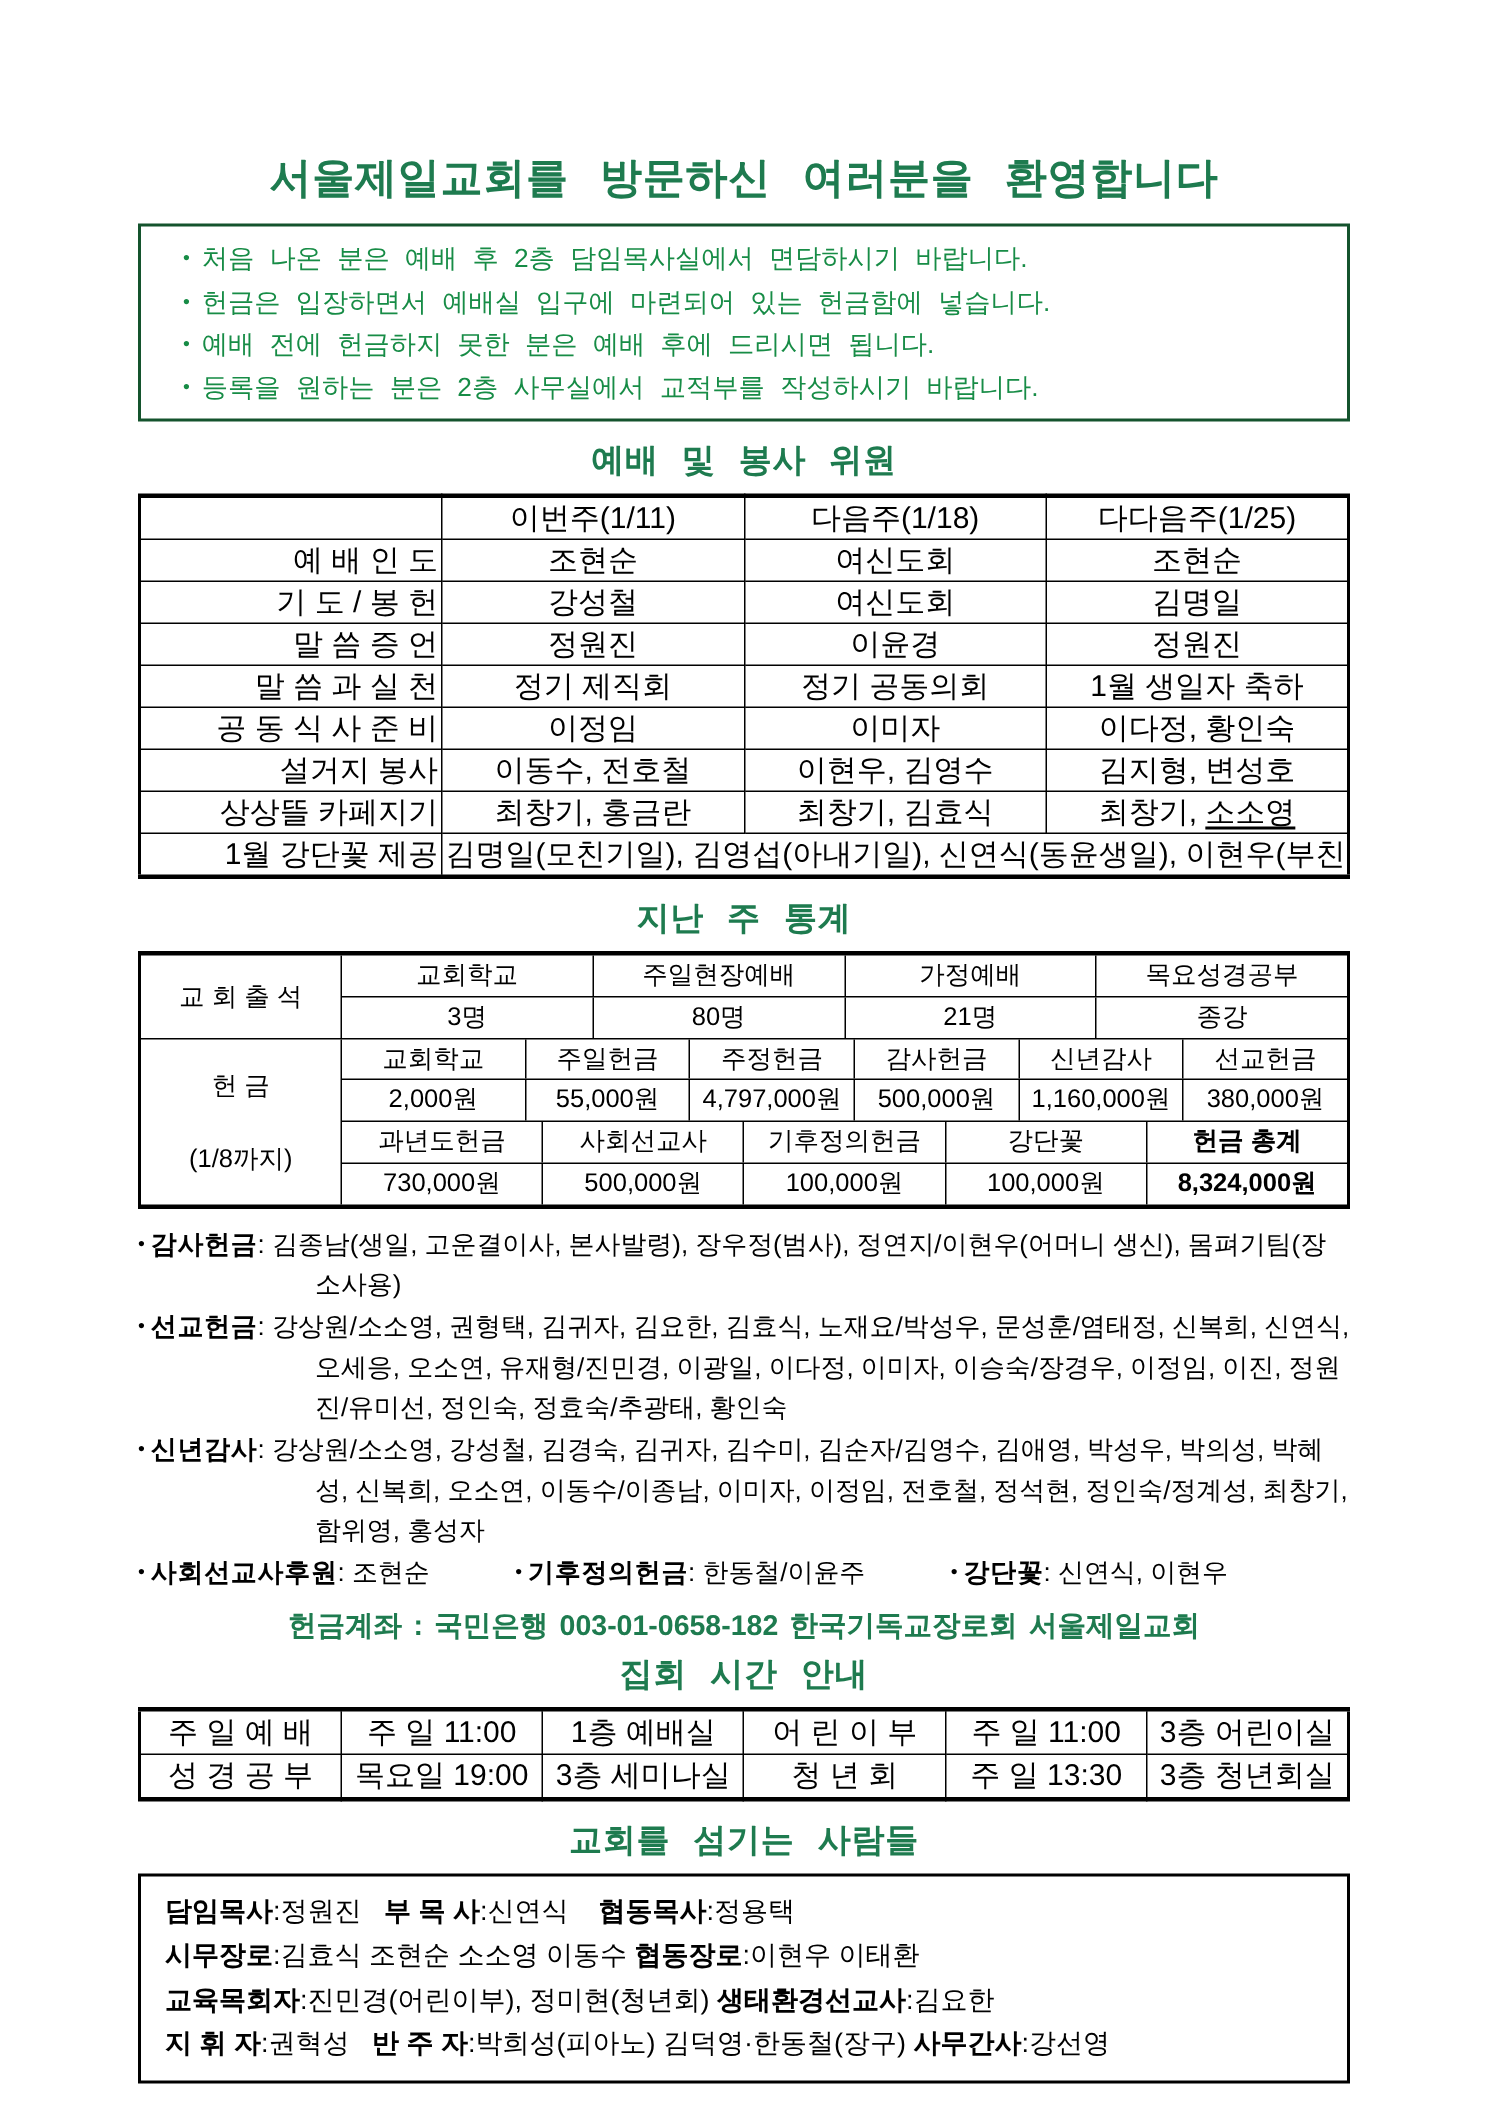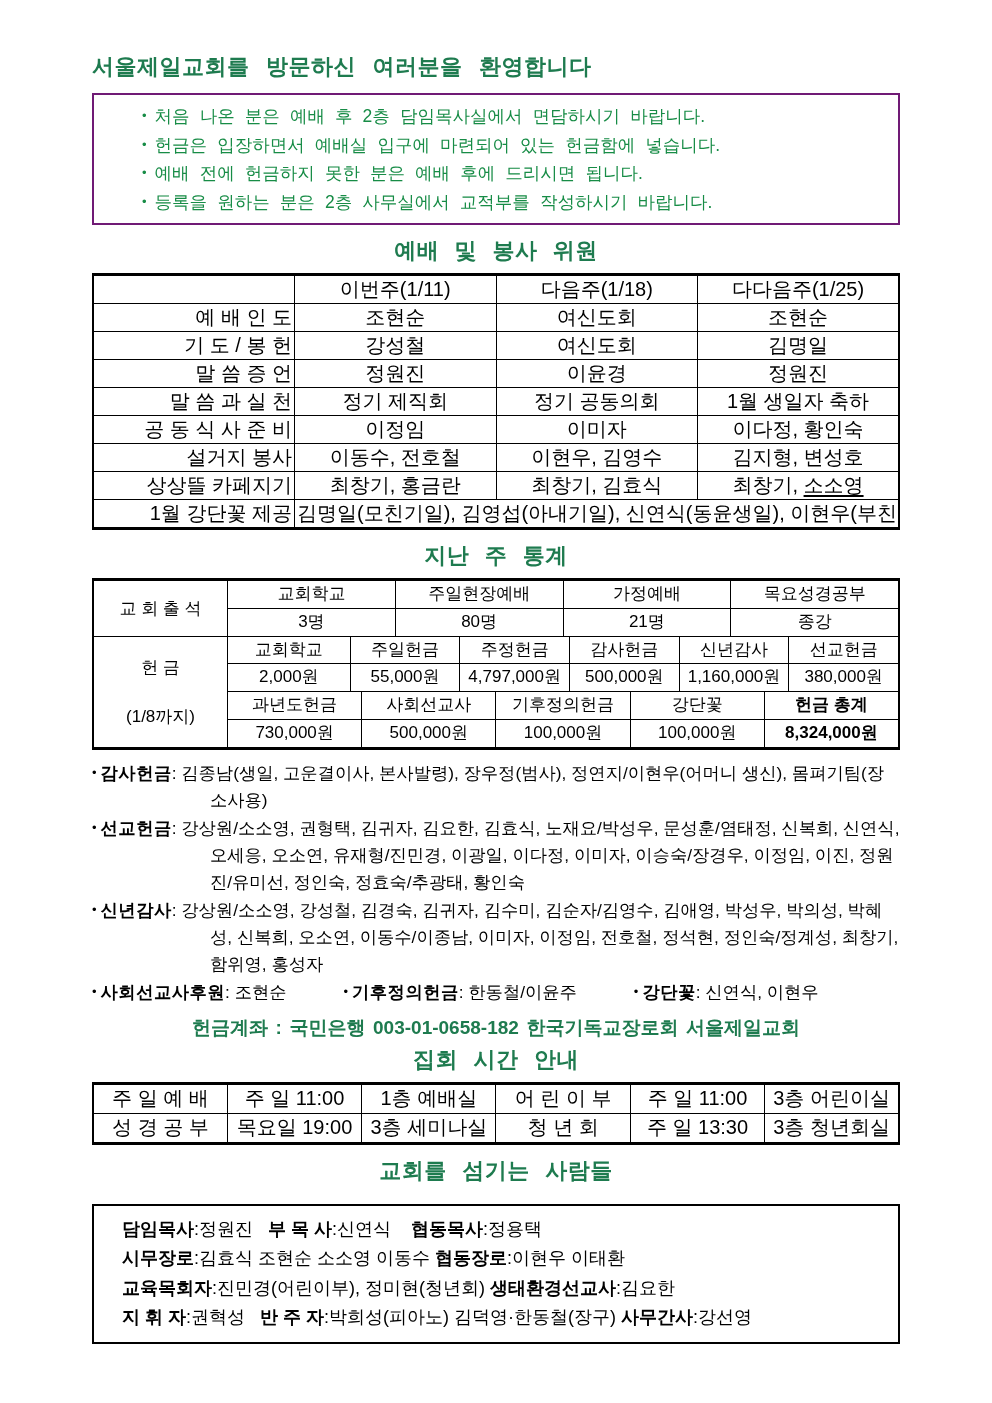--- a/index.html
+++ b/index.html
@@ -9,25 +9,25 @@
   }
   *{box-sizing:border-box;}
   html,body{margin:0;padding:0;}
   body{
     width:992px;height:1403px;background:#ffffff;color:var(--ink);
     font-family:"Liberation Sans","DejaVu Sans",sans-serif;
     overflow:hidden;
   }
   .page{width:808px;margin:0 auto;}
   .main-title{
-    margin:52px 0 11px;color:var(--green);
-    font-size:22px;font-weight:bold;word-spacing:0.45em;letter-spacing:0.5px;
+    margin:100px 0 11px;text-align:center;color:var(--green);
+    font-size:28px;font-weight:bold;word-spacing:0.45em;letter-spacing:0.5px;
   }
   .notice-box{
-    border:2px solid #701a75;padding:7px 8px 7px 48px;
+    border:2px solid #14532d;padding:7px 8px 7px 28px;
   }
   .notice-item{
     color:var(--ngreen);font-size:17.5px;line-height:28.5px;word-spacing:0.3em;
   }
   .notice-item .bullet{margin-right:8px;font-size:13px;vertical-align:2px;}
   .sec-heading{
     margin:11px 0 7px;text-align:center;color:var(--green);
     font-size:22px;font-weight:bold;word-spacing:0.4em;letter-spacing:0.5px;
   }
   
@@ -69,22 +69,22 @@
   .ditem{padding-left:118px;text-indent:-118px;}
   .ditem .bullet,.dinline .bullet{font-size:13px;vertical-align:2px;margin-right:4px;}
   .ditem b,.dinline b{letter-spacing:0.5px;}
   .dinline{display:flex;gap:57px;}
   .account-line{
     margin:9px 0 0;text-align:center;color:var(--green);
     font-size:19px;font-weight:bold;word-spacing:0.12em;
   }
   .account-line + .sec-heading{margin-top:4px;}
   .staff-box{
-    margin-top:18px;border:2px solid #000;border-top:2.5px solid #000;border-bottom:2.5px solid #000;
-    padding:9px 28px;font-size:18px;line-height:29.5px;white-space:pre-wrap;
+    margin-top:7px;border:2px solid #000;border-top:2.5px solid #000;border-bottom:2.5px solid #000;
+    padding:9px 16px;font-size:18px;line-height:29.5px;white-space:pre-wrap;
   }
   u{text-underline-offset:3px;}
 </style>
 </head>
 <body>
 
 <div class="page">
 
   <h1 class="main-title">서울제일교회를 방문하신 여러분을 환영합니다</h1>
 

